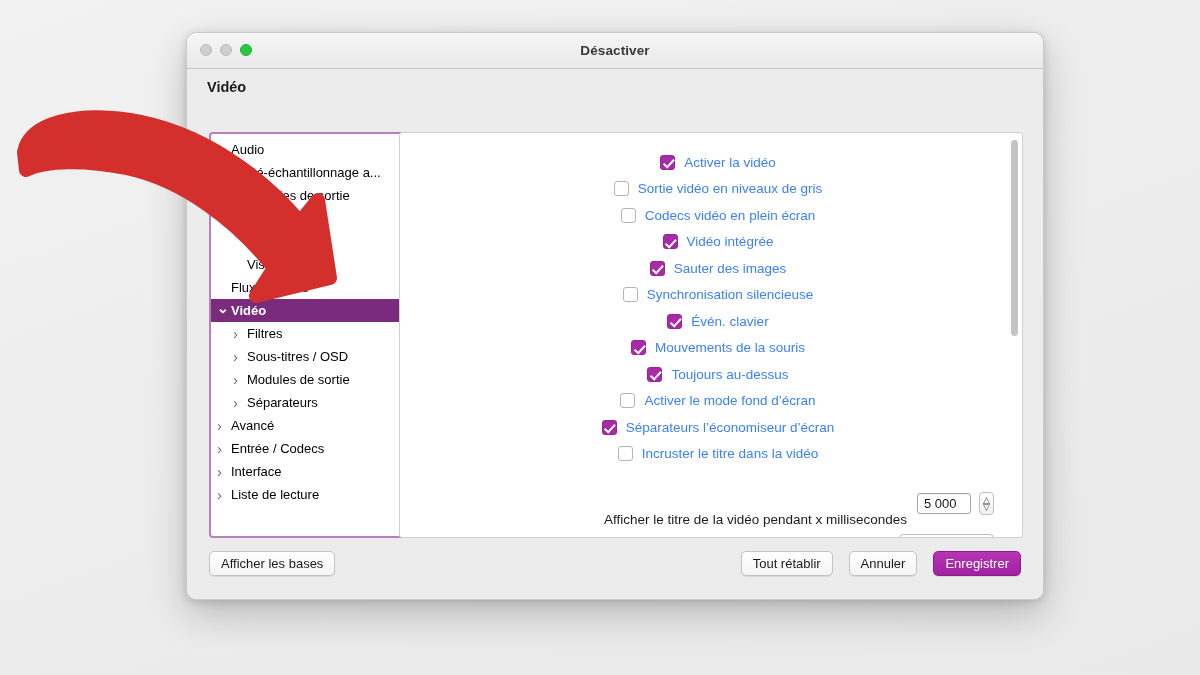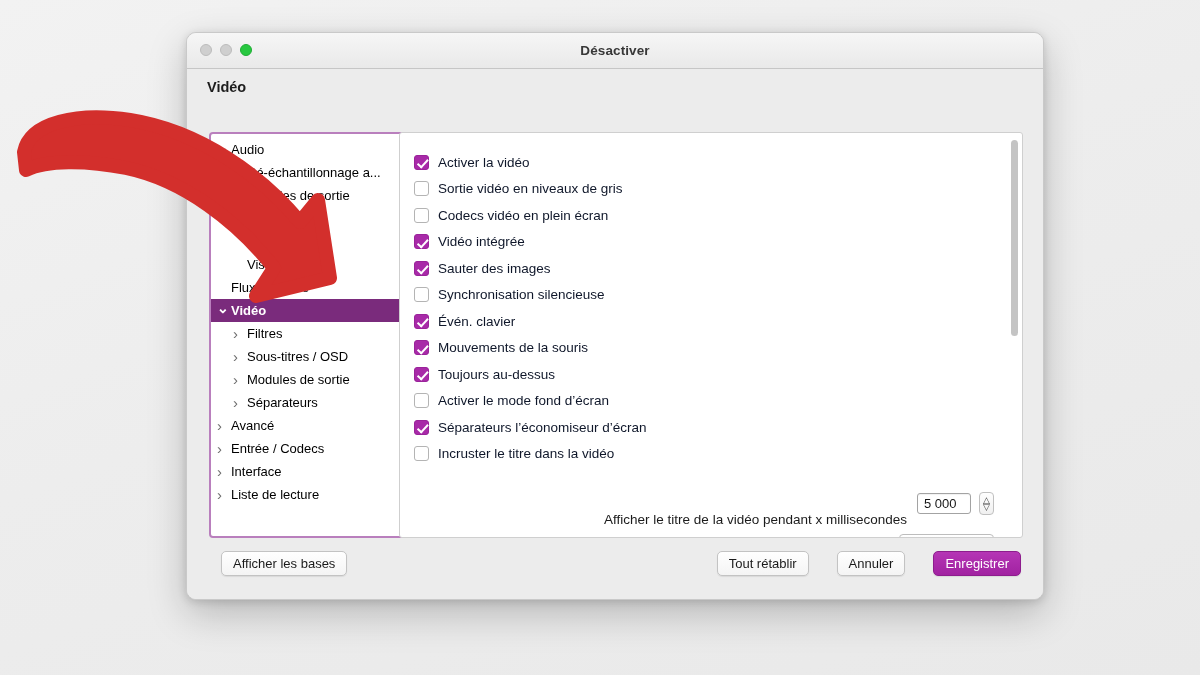--- a/index.html
+++ b/index.html
@@ -123,21 +123,22 @@
     padding: 16px 0 0 14px;
     position: relative;
     height: 100%;
   }
 
   .cb-row {
     display: flex;
     align-items: center;
     height: 26.5px;
     font-size: 13.5px;
-    color: #0f172a;
+    color: #3b82f6;
+    justify-content: center;
   }
   .cb {
     width: 15px; height: 15px;
     border-radius: 3px;
     margin-right: 9px;
     flex: 0 0 15px;
     position: relative;
     border: 1px solid #b4b4b4;
     background: #ffffff;
   }
@@ -227,21 +228,20 @@
     border-radius: 5px;
     border: 1px solid #c3c3c3;
     background: linear-gradient(#ffffff,#f4f4f4);
     font-size: 13px;
     color: #1a1a1a;
     display: inline-flex;
     align-items: center;
     justify-content: center;
     padding: 0 11px;
     box-shadow: 0 1px 1px rgba(0,0,0,0.08);
-    margin-left: 12px;
   }
   .btn.primary {
     background: linear-gradient(#b535b5,#a122a1);
     border-color: #8d1d8d;
     color: #ffffff;
   }
   .footer-left  { position: absolute; left: 22px;  top: 482px; }
   .footer-right { position: absolute; right: 22px; top: 482px; display: flex; gap: 16px; }
 
   

